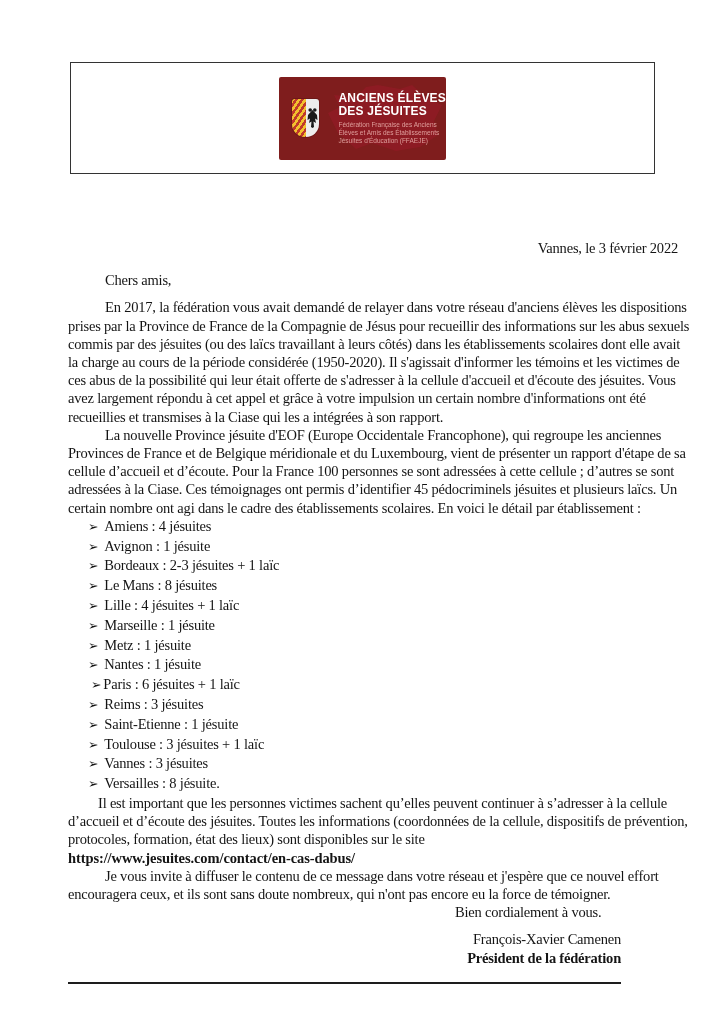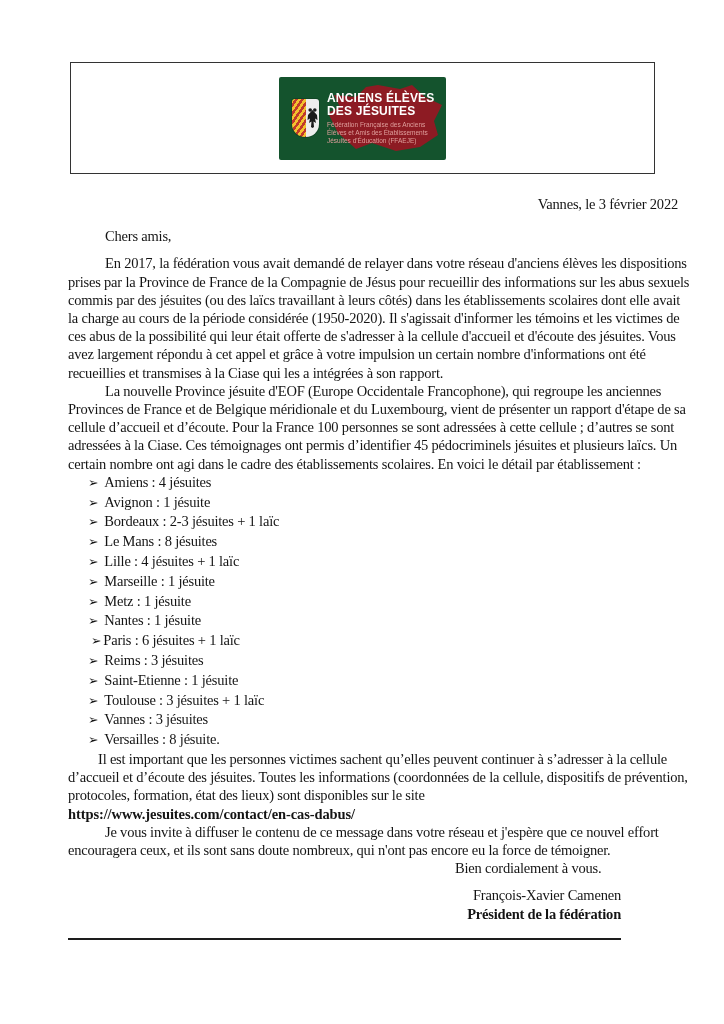--- a/index.html
+++ b/index.html
@@ -33,21 +33,21 @@
   .shield{
     position:relative;z-index:1;flex:0 0 auto;width:27px;height:38px;display:flex;
     border-radius:3px 3px 13px 13px;overflow:hidden;box-shadow:0 0 0 1px rgba(0,0,0,0.15);
   }
   .shield .half{width:50%;height:100%;}
   .shield .emblem-half{display:flex;align-items:center;justify-content:center;}
 
   
   .address-row{display:flex;margin-top:21px;}
   .recipient{margin-left:24px;}
-  .dateline{margin-left:auto;margin-right:14px;}
+  .dateline{margin-left:auto;margin-right:14px;margin-top:44px;}
   .salutation{margin-top:14px;text-indent:37px;}
   p{margin:0;}
   .para-1{margin-top:9px;text-indent:37px;text-align:left;}
   .para-2{text-indent:37px;text-align:left;}
   ul.est-list{list-style:none;margin:0;padding:0;}
   ul.est-list li{line-height:18.8px;margin-left:20px;}
   .bullet{font-family:"DejaVu Sans",sans-serif;font-size:12.5px;margin-right:6px;}
   .bullet.tight{margin-right:2px;margin-left:3px;}
   .closing-para{text-indent:30px;}
   .link-line{font-weight:bold;letter-spacing:-0.1px;}
@@ -59,21 +59,21 @@
   }
   .sig-name{}
   .sig-title{font-weight:bold;}
 </style>
 </head>
 <body>
 
 <div class="page">
 
   <div class="logo-box">
-    <div class="banner" id="banner" style="background: #14532d;">
+    <div class="banner" id="banner" style="background: #7f1d1d; justify-content: space-between;">
       <svg class="watermark" width="118" height="70" viewBox="0 0 118 70">
         <path id="wm-path" d="M52 2 L74 6 L86 2 L99 14 L116 22 L108 38 L112 52 L94 64 L70 68 L46 60 L30 66 L12 50 L2 30 L14 24 L8 12 L30 14 L40 4 Z" fill="#8d1b23"></path>
       </svg>
       <div class="shield">
         <div class="half" id="shield-stripes" style="background: repeating-linear-gradient(125deg, rgb(242, 193, 46) 0px, rgb(242, 193, 46) 2.5px, rgb(192, 57, 43) 2.5px, rgb(192, 57, 43) 5px);"></div>
         <div class="half emblem-half" id="shield-panel" style="background: rgb(237, 237, 237);">
           <svg width="11" height="22" viewBox="0 0 11 22">
             <g id="eagle-g" fill="#1a1a1a">
               <circle cx="3.2" cy="3" r="1.8"></circle>
               <circle cx="7.8" cy="3" r="1.8"></circle>

